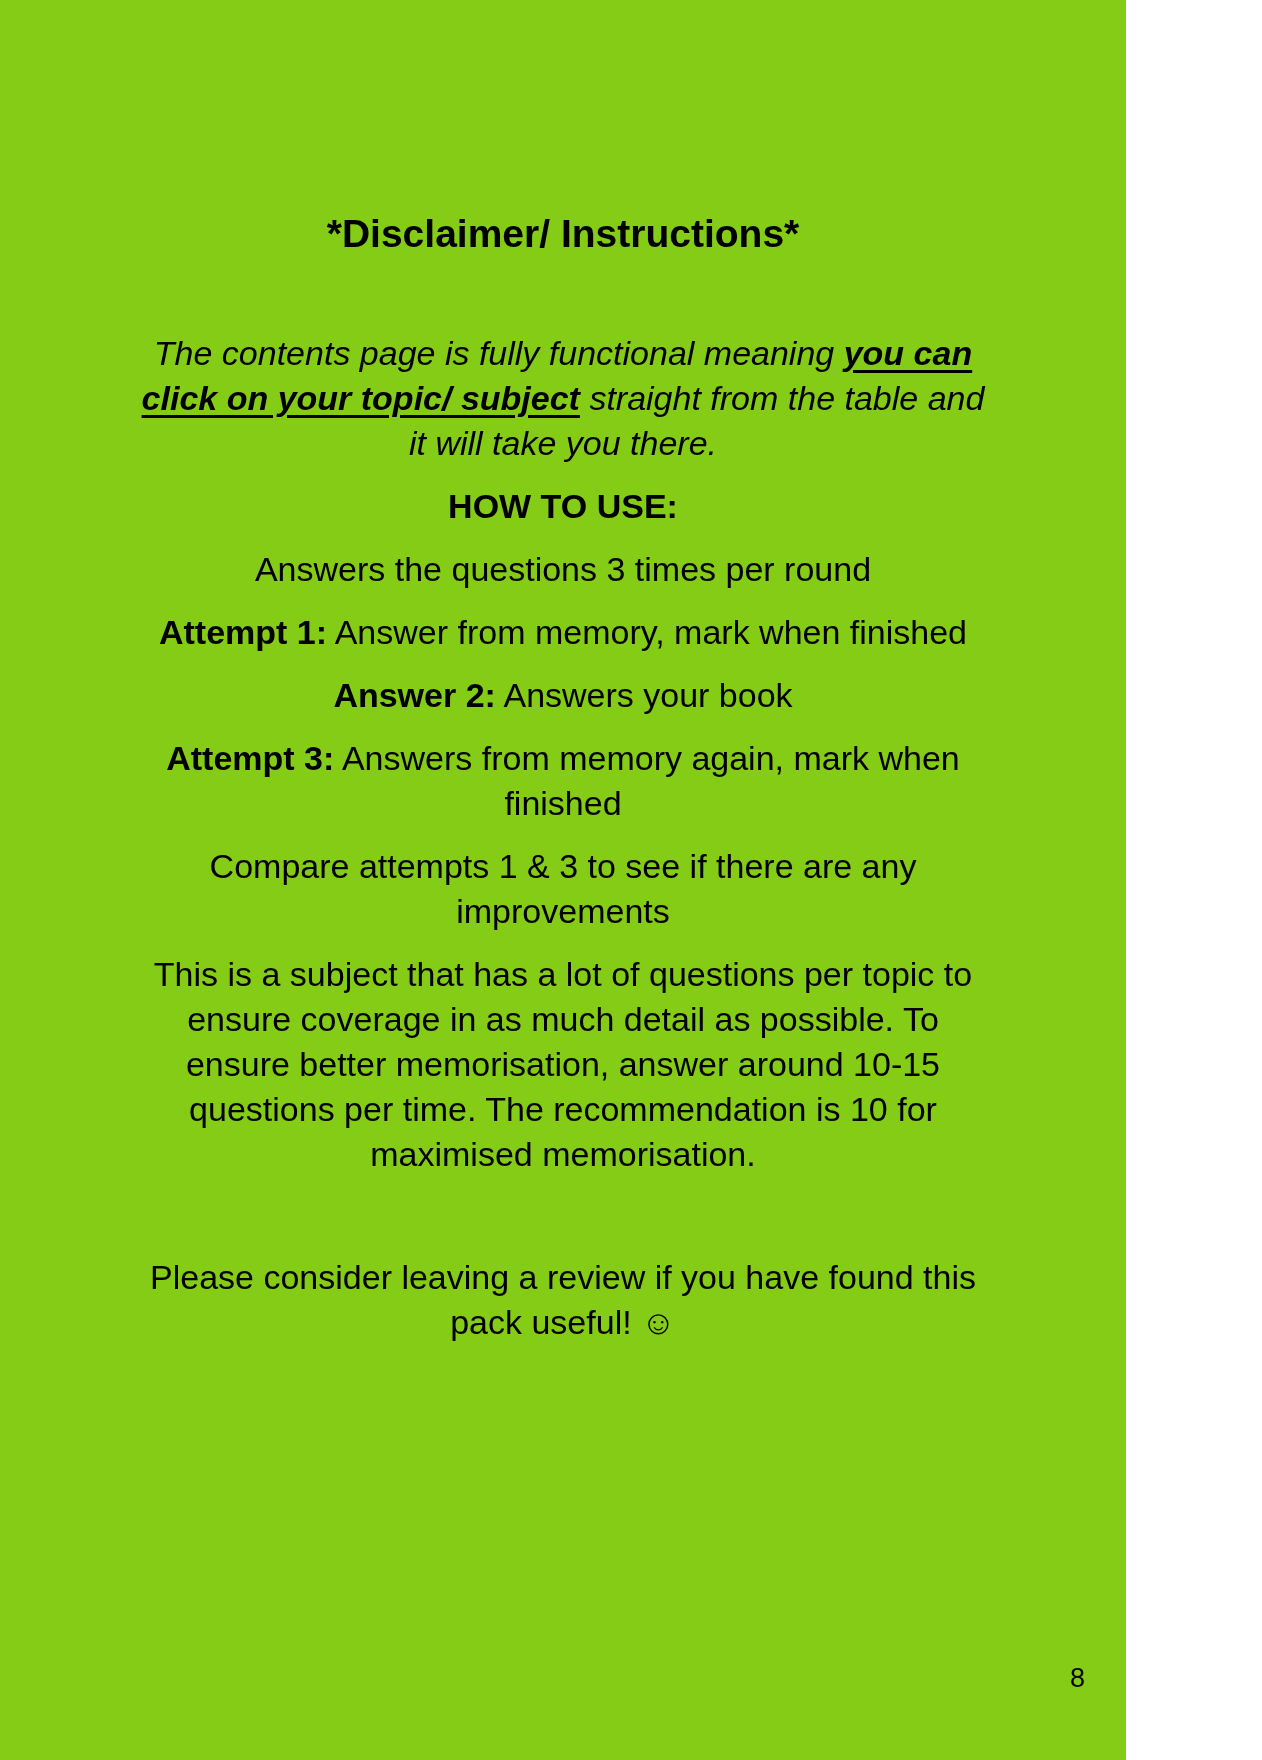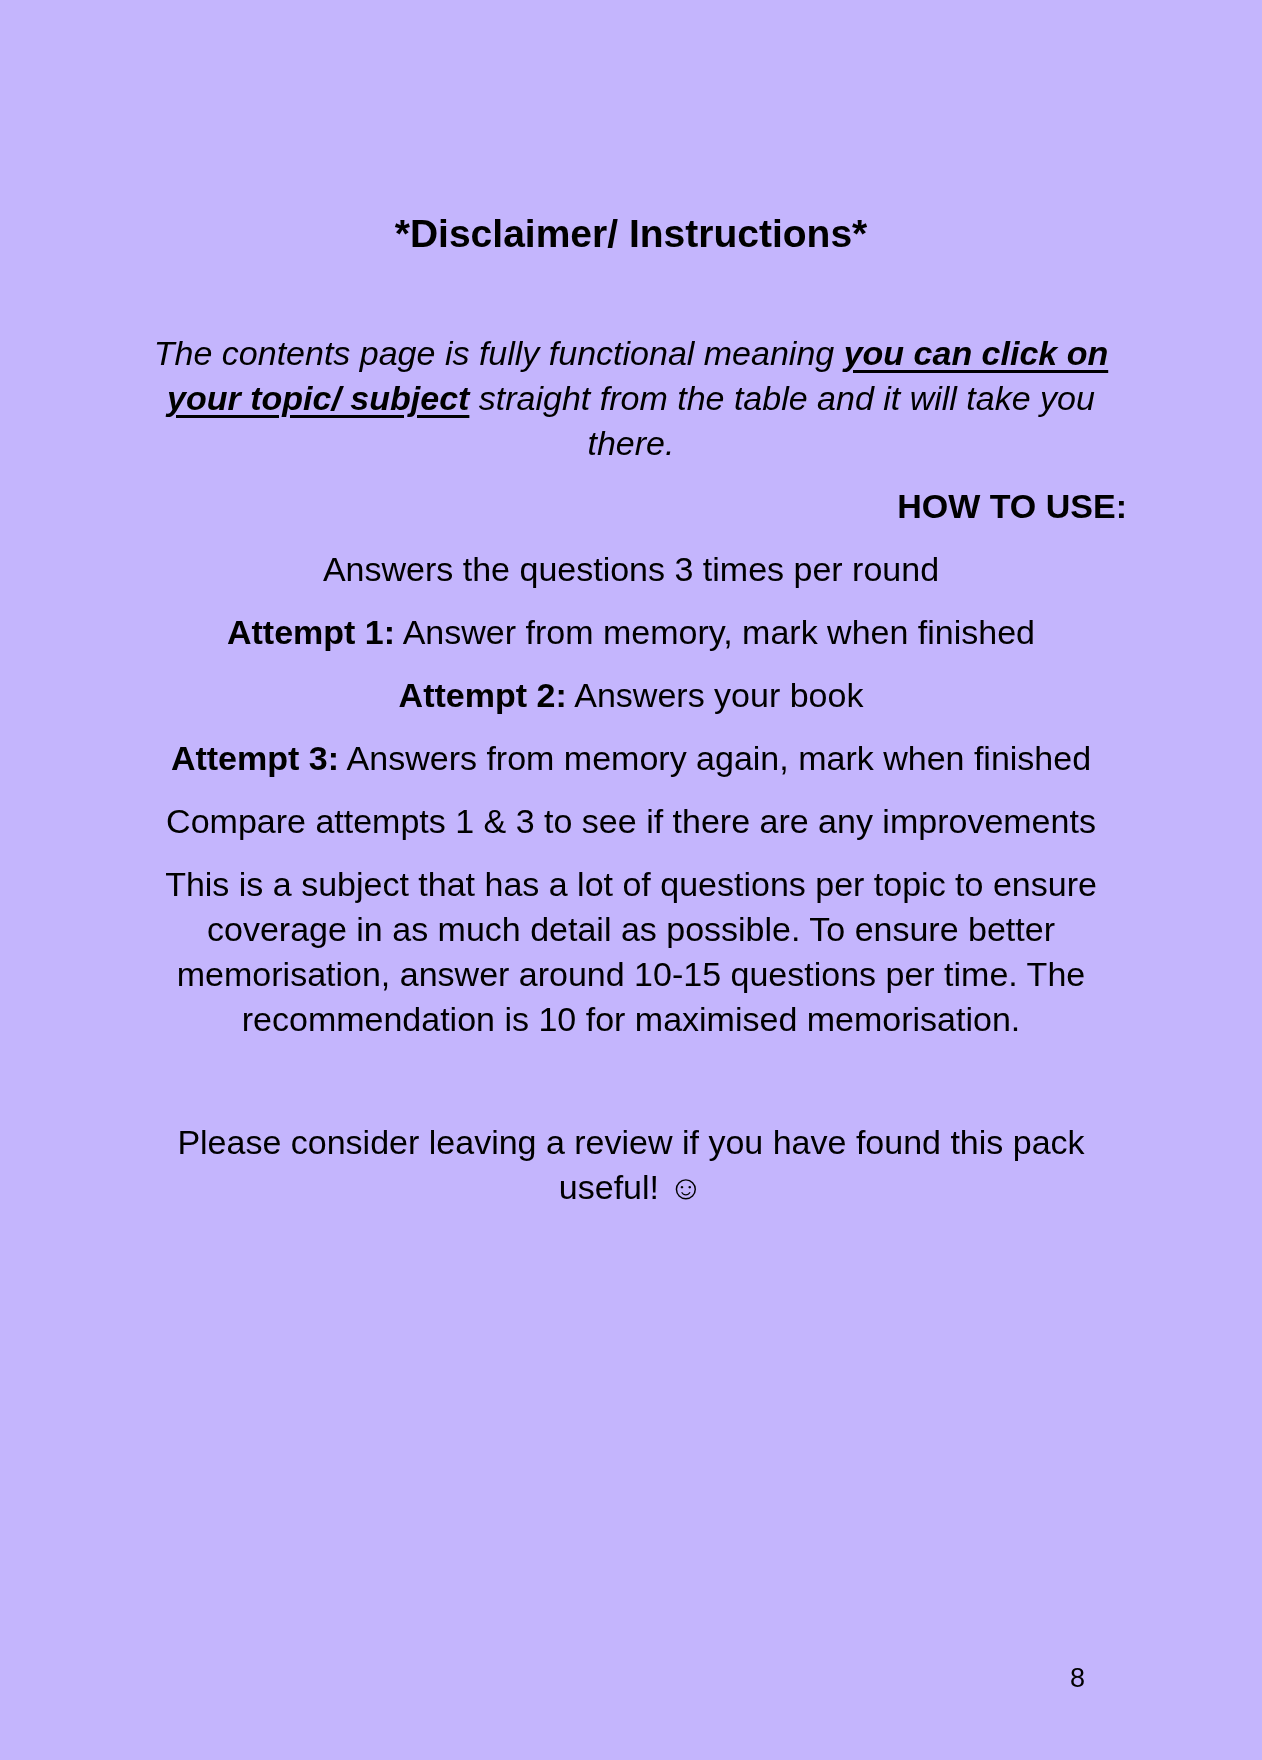--- a/index.html
+++ b/index.html
@@ -2,23 +2,23 @@
 <html><head>
 <meta charset="utf-8">
 <style>
   html, body {
     margin: 0;
     padding: 0;
     background: #ffffff;
   }
   .page {
     position: relative;
-    width: 1262px;
+    width: 1126px;
     height: 1760px;
-    background: #c4b5fd;
+    background: #84cc16;
     color: #000000;
     font-family: "Liberation Sans", "DejaVu Sans", sans-serif;
     overflow: hidden;
   }
   .content {
     padding: 0 135px;
     text-align: center;
   }
   .title {
     margin: 0;
@@ -36,21 +36,21 @@
     margin-top: 70px;
     font-style: italic;
     text-align: center;
   }
   .emph {
     font-weight: bold;
     text-decoration: underline;
     text-decoration-thickness: 3px;
     text-underline-offset: 5px;
   }
-  .bold { font-weight: bold; text-align: right; }
+  .bold { font-weight: bold; }
   .underline {
     text-underline-offset: 4px;
   }
   p.note { }
   p.review { margin-top: 78px; }
   .page-number {
     position: absolute;
     left: 1070px;
     top: 1662px;
     font-size: 27px;
@@ -66,21 +66,21 @@
     <h1 class="title">*Disclaimer/ Instructions*</h1>
 
     <p class="intro"><span>The contents page is fully functional meaning </span><span class="emph">you can click on your topic/ subject</span><span> straight from the table and it will take you there.</span></p>
 
     <p class="bold">HOW TO USE:</p>
 
     <p class="underline">Answers the questions 3 times per round</p>
 
     <p><span class="bold">Attempt 1:</span><span> Answer from memory, mark when finished</span></p>
 
-    <p><span class="bold">Attempt 2:</span><span> Answers your book</span></p>
+    <p><span class="bold">Answer 2:</span><span> Answers your book</span></p>
 
     <p><span class="bold">Attempt 3:</span><span> Answers from memory again, mark when finished</span></p>
 
     <p>Compare attempts 1 &amp; 3 to see if there are any improvements</p>
 
     <p class="note">This is a subject that has a lot of questions per topic to ensure coverage in as much detail as possible. To ensure better memorisation, answer around 10-15 questions per time. The recommendation is 10 for maximised memorisation.</p>
 
     <p class="review"><span>Please consider leaving a review if you have found this pack useful! </span><span>☺</span></p>
 
   </div>

